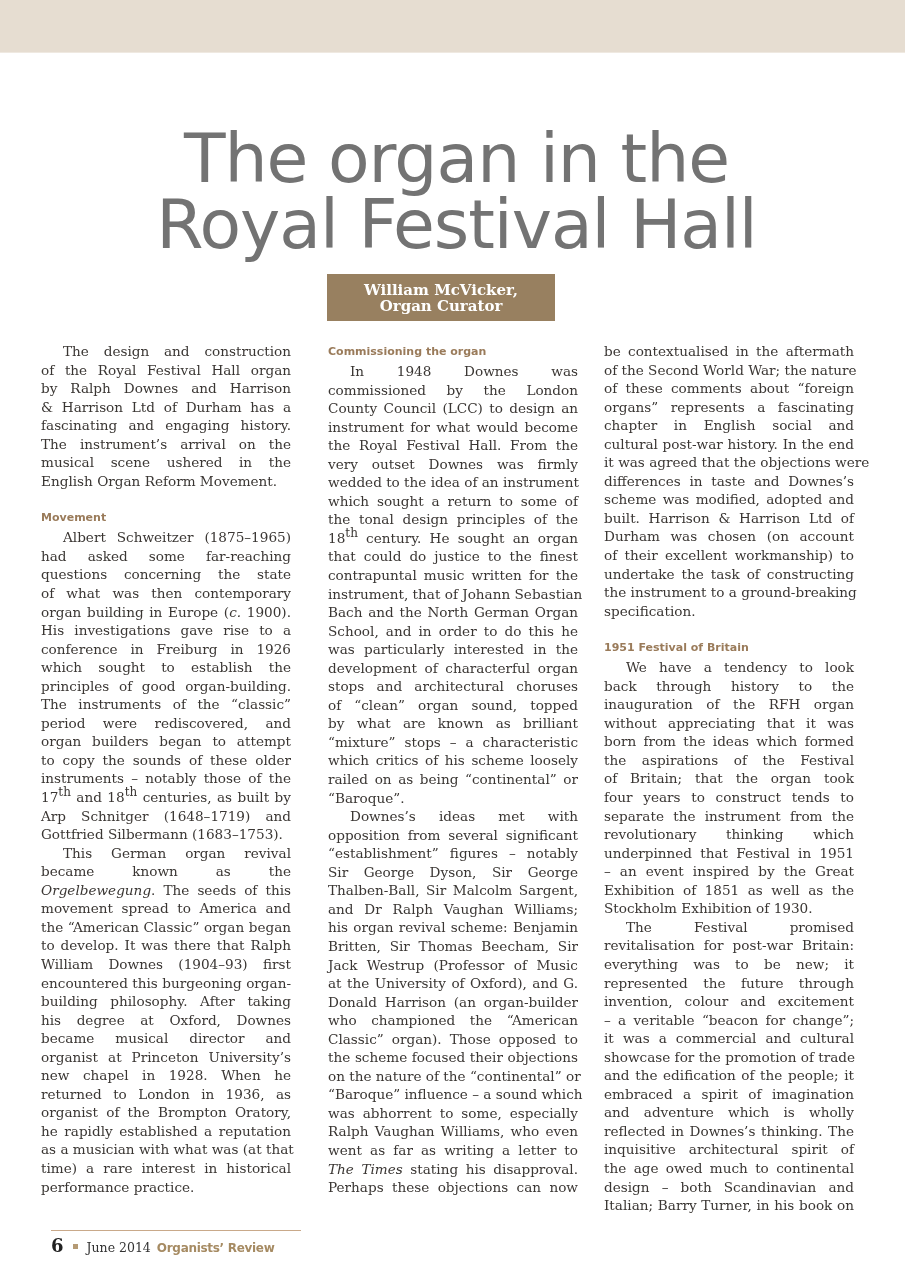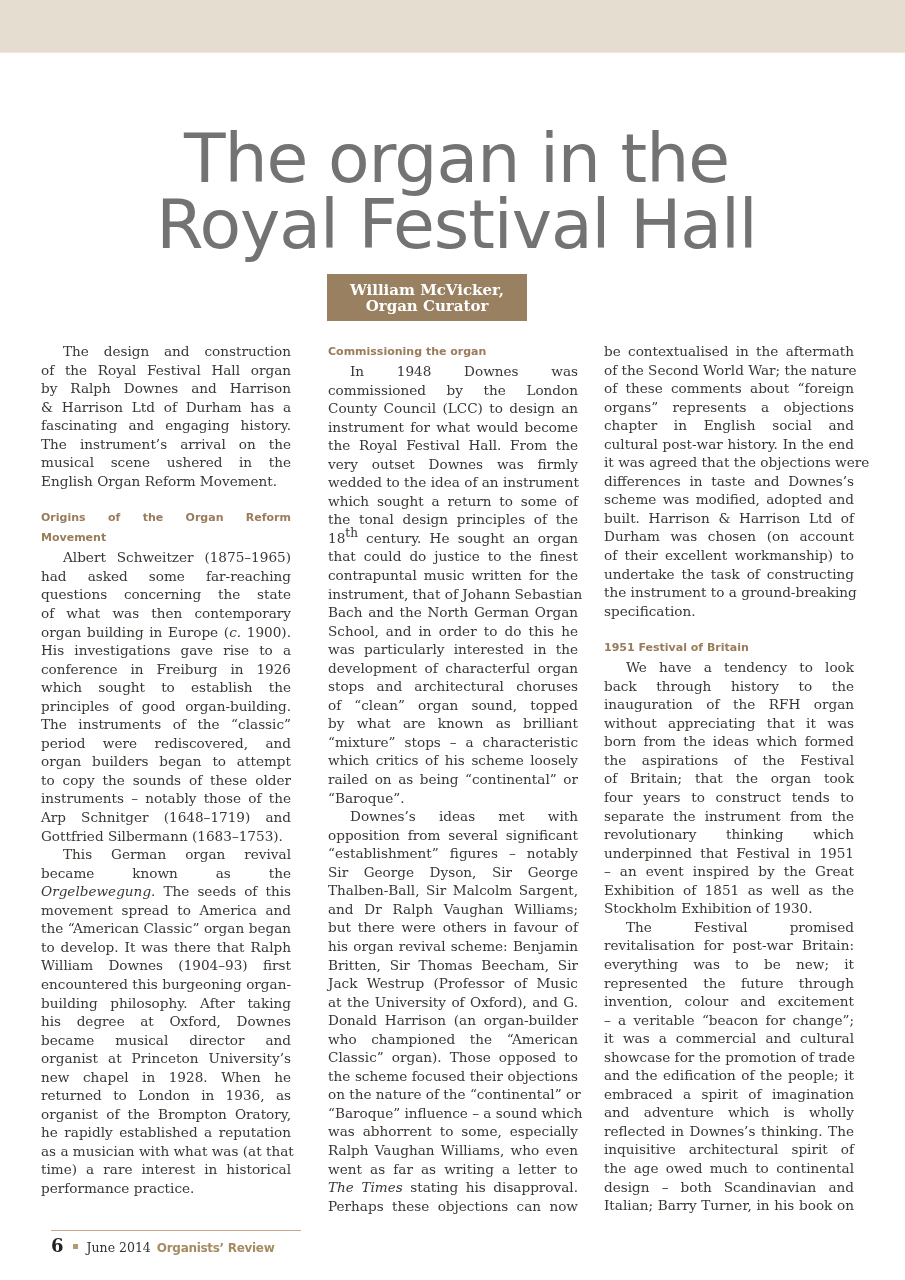--- a/index.html
+++ b/index.html
@@ -14,21 +14,21 @@
       background: #e6ddd1; border-bottom: 1px solid #efe9e1;
     }
     .title {
       position: absolute; left: 0; top: 122px; width: 905px;
       text-align: center; color: #737373;
       font-family: "DejaVu Sans", "Liberation Sans", sans-serif;
       font-size: 68px; line-height: 66px; letter-spacing: -1px;
       margin: 4px; font-weight: normal;
     }
     .byline {
-      position: absolute; left: 327px; top: 274px; width: 200px; height: 47px;
+      position: absolute; left: 327px; top: 274px; width: 228px; height: 47px;
       background: #988060; color: #ffffff;
       font-family: "DejaVu Serif", "Liberation Serif", serif;
       font-weight: bold; font-size: 15px; line-height: 16px;
       text-align: center; display: flex; flex-direction: column; justify-content: center;
     }
     .col {
       position: absolute; top: 342px; width: 250px;
       font-size: 13.6px; line-height: 18.55px;
     }
     .col-1 { left: 41px; }
@@ -82,38 +82,38 @@
     <span class="line">of the Royal Festival Hall organ</span>
     <span class="line">by Ralph Downes and Harrison</span>
     <span class="line">&amp; Harrison Ltd of Durham has a</span>
     <span class="line">fascinating and engaging history.</span>
     <span class="line">The instrument’s arrival on the</span>
     <span class="line">musical scene ushered in the</span>
     <span class="line last">English Organ Reform Movement.</span>
   </div>
   <span class="gap"></span>
   <div>
-    <span class="heading justified">Origins of the Organ Reform</span>
     <span class="heading">Movement</span>
   </div>
   <div>
     <span class="line indent">Albert Schweitzer (1875–1965)</span>
     <span class="line">had asked some far-reaching</span>
     <span class="line">questions concerning the state</span>
     <span class="line">of what was then contemporary</span>
     <span class="line"><span>organ building in Europe (</span><i>c.</i><span> 1900).</span></span>
     <span class="line">His investigations gave rise to a</span>
     <span class="line">conference in Freiburg in 1926</span>
     <span class="line">which sought to establish the</span>
     <span class="line">principles of good organ-building.</span>
     <span class="line">The instruments of the “classic”</span>
     <span class="line">period were rediscovered, and</span>
     <span class="line">organ builders began to attempt</span>
     <span class="line">to copy the sounds of these older</span>
     <span class="line">instruments – notably those of the</span>
+    <span class="line"><span>17</span><sup>th</sup><span> and 18</span><sup>th</sup><span> centuries, as built by</span></span>
     <span class="line">Arp Schnitger (1648–1719) and</span>
     <span class="line last">Gottfried Silbermann (1683–1753).</span>
   </div>
   <div>
     <span class="line indent">This German organ revival</span>
     <span class="line">became known as the</span>
     <span class="line"><i>Orgelbewegung</i><span>. The seeds of this</span></span>
     <span class="line">movement spread to America and</span>
     <span class="line">the “American Classic” organ began</span>
     <span class="line">to develop. It was there that Ralph</span>
@@ -161,21 +161,20 @@
     <span class="line">railed on as being “continental” or</span>
     <span class="line last">“Baroque”.</span>
   </div>
   <div>
     <span class="line indent">Downes’s ideas met with</span>
     <span class="line">opposition from several significant</span>
     <span class="line">“establishment” figures – notably</span>
     <span class="line">Sir George Dyson, Sir George</span>
     <span class="line">Thalben-Ball, Sir Malcolm Sargent,</span>
     <span class="line">and Dr Ralph Vaughan Williams;</span>
-    <span class="line">but there were others in favour of</span>
     <span class="line">his organ revival scheme: Benjamin</span>
     <span class="line">Britten, Sir Thomas Beecham, Sir</span>
     <span class="line">Jack Westrup (Professor of Music</span>
     <span class="line">at the University of Oxford), and G.</span>
     <span class="line">Donald Harrison (an organ-builder</span>
     <span class="line">who championed the “American</span>
     <span class="line">Classic” organ). Those opposed to</span>
     <span class="line">the scheme focused their objections</span>
     <span class="line">on the nature of the “continental” or</span>
     <span class="line">“Baroque” influence – a sound which</span>
@@ -185,21 +184,21 @@
     <span class="line"><i>The Times</i><span> stating his disapproval.</span></span>
     <span class="line">Perhaps these objections can now</span>
   </div>
 </div>
 
 <div class="col col-3">
   <div>
     <span class="line">be contextualised in the aftermath</span>
     <span class="line">of the Second World War; the nature</span>
     <span class="line">of these comments about “foreign</span>
-    <span class="line">organs” represents a objections</span>
+    <span class="line">organs” represents a fascinating</span>
     <span class="line">chapter in English social and</span>
     <span class="line">cultural post-war history. In the end</span>
     <span class="line">it was agreed that the objections were</span>
     <span class="line">differences in taste and Downes’s</span>
     <span class="line">scheme was modified, adopted and</span>
     <span class="line">built. Harrison &amp; Harrison Ltd of</span>
     <span class="line">Durham was chosen (on account</span>
     <span class="line">of their excellent workmanship) to</span>
     <span class="line">undertake the task of constructing</span>
     <span class="line">the instrument to a ground-breaking</span>

